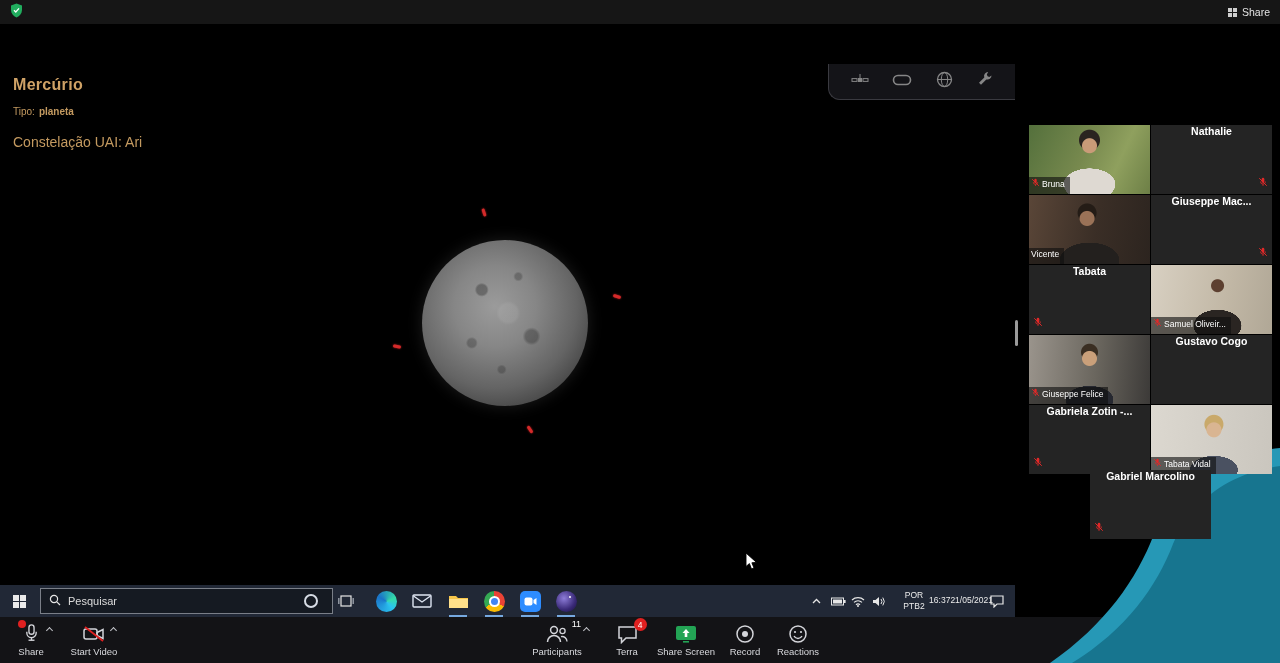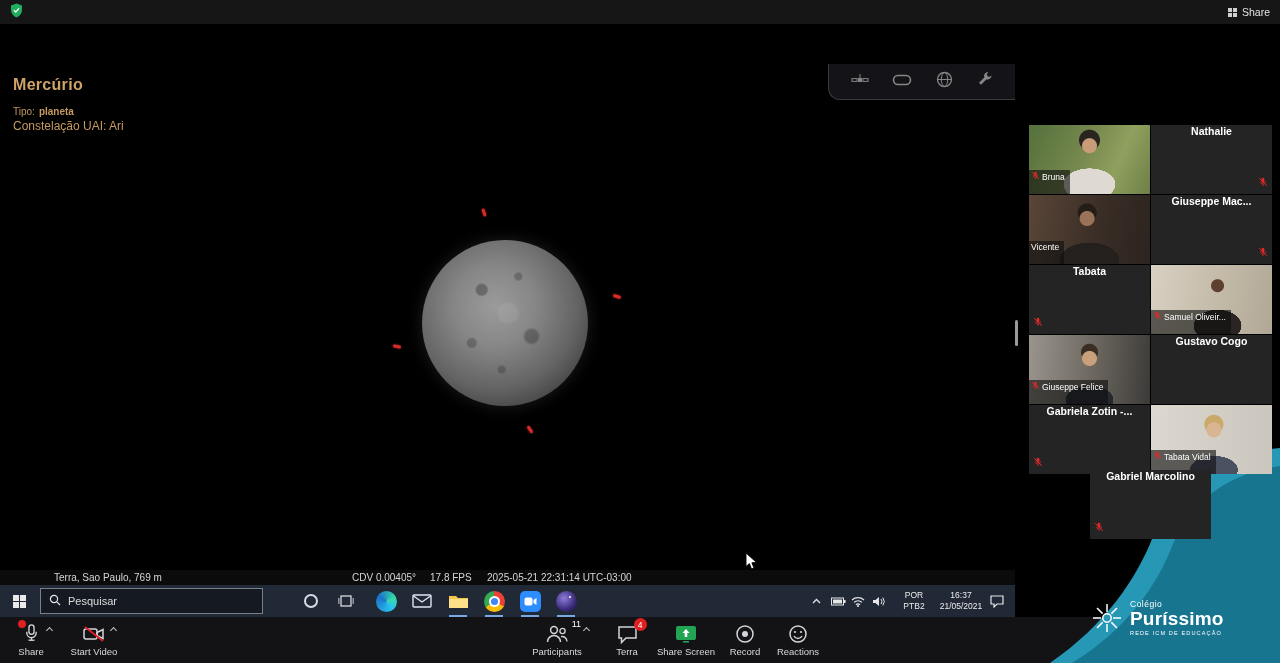--- a/index.html
+++ b/index.html
@@ -21,21 +21,21 @@
   .glyph-max{width:8px;height:7px;border:1px solid #333;position:relative}
   .glyph-max::before{content:"";position:absolute;left:2px;top:-3px;width:8px;height:7px;border:1px solid #333;border-left:none;border-bottom:none}
   .glyph-x{position:relative;width:9px;height:9px}
   .glyph-x::before,.glyph-x::after{content:"";position:absolute;left:-1px;top:4px;width:11px;height:1.2px;background:#333}
   .glyph-x::before{transform:rotate(45deg)}.glyph-x::after{transform:rotate(-45deg)}
   .stl-canvas{position:absolute;left:0;top:18px;width:1015px;height:522px;background:#000;overflow:hidden}
   .stl-info{position:absolute;left:13px;top:12px;color:#cfa266}
   .stl-objname{font-size:16px;font-weight:bold;letter-spacing:.3px}
   .stl-line{font-size:10px;margin-top:12px;color:#c49a60}
   .stl-line b{margin-left:4px}
-  .stl-line2{font-size:12px;margin-top:2px;color:#c49a60}
+  .stl-line2{font-size:14px;margin-top:17px;color:#c49a60}
   .stl-toolbar{position:absolute;right:0;top:0;width:187px;height:36px;background:rgba(22,22,26,.92);border-left:1px solid #3a3a40;border-bottom:1px solid #3a3a40;border-bottom-left-radius:12px;display:flex;align-items:center;justify-content:space-around;padding:0 10px}
   .stl-toolbar svg{opacity:.85}
   .planet{position:absolute;left:422px;top:176px;width:166px;height:166px;border-radius:50%;
     background:
      radial-gradient(circle 7px at 36% 30%, rgba(0,0,0,.28) 0 5px, transparent 7px),
      radial-gradient(circle 5px at 58% 22%, rgba(0,0,0,.22) 0 3px, transparent 5px),
      radial-gradient(circle 9px at 66% 58%, rgba(0,0,0,.25) 0 6px, transparent 9px),
      radial-gradient(circle 6px at 30% 62%, rgba(0,0,0,.22) 0 4px, transparent 6px),
      radial-gradient(circle 5px at 48% 78%, rgba(0,0,0,.2) 0 3px, transparent 5px),
      radial-gradient(circle 12px at 52% 44%, rgba(255,255,255,.07) 0 9px, transparent 12px),
@@ -45,21 +45,21 @@
   .stl-status{position:absolute;left:0;bottom:0;width:100%;height:16px;background:#0b0b0b;color:#d6d6d6;font-size:10px}
   .stl-status span{position:absolute;top:2px;white-space:nowrap}
   .cursor{position:absolute;left:745px;top:488px}
   .resize-nub{position:absolute;left:1015px;top:320px;width:3px;height:26px;background:#9a9a9a;border-radius:2px;z-index:3}
   
   .tile{position:absolute;width:121px;height:69px;background:#242424;z-index:6;overflow:hidden}
   .tile.nameonly{display:flex;justify-content:center}
   .pname{color:#fff;font-size:10.5px;font-weight:bold;text-align:center;padding:0 4px}
   .tile.active{outline:2px solid #b3bb2e;outline-offset:-2px}
   .vid{position:absolute;inset:0}
-  .chip{position:absolute;left:0;bottom:0;display:flex;align-items:center;gap:2px;background:rgba(15,15,15,.62);color:#fff;font-size:8.5px;padding:1px 5px 12px 2px;max-width:100%;white-space:nowrap}
+  .chip{position:absolute;left:0;bottom:0;display:flex;align-items:center;gap:2px;background:rgba(15,15,15,.62);color:#fff;font-size:8.5px;padding:1px 5px 5px 2px;max-width:100%;white-space:nowrap}
   .mic-br{position:absolute;right:4px;bottom:3px}
   .mic-bl{position:absolute;left:4px;bottom:3px}
   .t0{left:1029px;top:125px}.t1{left:1151px;top:125px}.t2{left:1029px;top:195px}
   .t3{left:1151px;top:195px}.t4{left:1029px;top:265px}.t5{left:1151px;top:265px}
   .t6{left:1029px;top:335px}.t7{left:1151px;top:335px}.t8{left:1029px;top:405px}
   .t9{left:1151px;top:405px}.t10{left:1090px;top:470px}
   .v-bruna{background:
      radial-gradient(circle 8px at 50% 30%, #c99b78 0 7px, transparent 8px),
      radial-gradient(circle 11px at 50% 22%, #2a2420 0 10px, transparent 11px),
      radial-gradient(ellipse 26px 16px at 50% 86%, #ded9d2 0 99%, transparent 100%),
@@ -81,36 +81,36 @@
   .v-talissa{background:
      radial-gradient(circle 8px at 52% 36%, #d9b592 0 7px, transparent 8px),
      radial-gradient(circle 10px at 52% 28%, #c9a96a 0 9px, transparent 10px),
      radial-gradient(ellipse 24px 14px at 52% 94%, #4a5161 0 99%, transparent 100%),
      linear-gradient(95deg,#dcd8d0,#cac6be)}
   
   .taskbar{position:absolute;left:0;top:585px;width:1015px;height:32px;background:#212836;z-index:2}
   .tb-item{position:absolute;top:0;height:32px;display:flex;align-items:center;justify-content:center}
   .startico{display:grid;grid-template-columns:6px 6px;grid-gap:1px}
   .startico i{width:6px;height:6px;background:#eaeaea;display:block}
-  .searchbox{position:absolute;left:40px;top:3px;width:223px;height:26px;background:#151a22;border:1px solid #7a7f88;display:flex;align-items:center;padding:0 8px;gap:7px}
+  .searchbox{position:absolute;left:40px;top:3px;width:293px;height:26px;background:#151a22;border:1px solid #7a7f88;display:flex;align-items:center;padding:0 8px;gap:7px}
   .searchbox input{background:transparent;border:none;outline:none;color:#e8e8e8;font-size:11px;width:200px;font-family:inherit}
   .searchbox input::placeholder{color:#dcdcdc;opacity:1}
   .cortana{width:14px;height:14px;border:2px solid #d6dbe4;border-radius:50%}
   .appico{width:28px}
   .openind{position:absolute;bottom:0;left:5px;right:5px;height:2px;background:#76a9e0}
   .edgeico{width:21px;height:21px;border-radius:50%;background:conic-gradient(from 140deg,#2bc3f0,#1a73c9 45%,#35dba8 80%,#2bc3f0)}
   .chromeico{width:21px;height:21px;border-radius:50%;background:conic-gradient(#ea4335 0 33%,#fbbc05 33% 66%,#34a853 66% 100%);position:relative}
   .chromeico::before{content:"";position:absolute;left:5px;top:5px;width:11px;height:11px;border-radius:50%;background:#fff}
   .chromeico::after{content:"";position:absolute;left:7px;top:7px;width:7px;height:7px;border-radius:50%;background:#4285f4}
   .zoomico{width:21px;height:21px;border-radius:5px;background:#2d8cff;display:flex;align-items:center;justify-content:center}
   .stelico{width:21px;height:21px;border-radius:50%;background:radial-gradient(circle at 38% 35%,#8d7cd8,#3a2a78 60%,#160f38);position:relative}
   .stelico::after{content:"";position:absolute;left:13px;top:5px;width:2px;height:2px;background:#fff;border-radius:50%}
   .tray{color:#e8e8e8}
   .langblk{position:absolute;left:898px;top:0;width:32px;height:32px;color:#ececec;font-size:8.5px;display:flex;flex-direction:column;align-items:center;justify-content:center;line-height:1.3}
-  .clockblk{position:absolute;left:930px;top:0;width:62px;height:32px;color:#ececec;font-size:8.5px;display:flex;flex-direction:column;align-items:center;justify-content:center;line-height:1.3}
+  .clockblk{position:absolute;left:930px;top:0;width:62px;height:32px;color:#ececec;font-size:8.5px;display:flex;flex-direction:row;align-items:center;justify-content:center;line-height:1.3}
   
   .zoombar{position:absolute;left:0;top:617px;width:1280px;height:46px;background:#131316;z-index:2}
   .zc{position:absolute;top:5px;display:flex;flex-direction:column;align-items:center}
   .zc .lbl{margin-top:2px;font-size:9.5px;color:#d8d9dd;white-space:nowrap}
   .zc .icobox{height:22px;display:flex;align-items:flex-end;position:relative}
   .caretup{position:absolute;width:5px;height:5px;border-left:1.4px solid #c2c3c8;border-top:1.4px solid #c2c3c8;transform:rotate(45deg)}
   .reddot{position:absolute;left:-5px;top:-2px;width:8px;height:8px;border-radius:50%;background:#e02020}
   .badge{position:absolute;top:-4px;right:-9px;min-width:13px;height:13px;border-radius:7px;background:#e02020;color:#fff;font-size:8.5px;display:flex;align-items:center;justify-content:center;padding:0 2px}
   .pcount{position:absolute;top:-3px;right:-12px;color:#fff;font-size:9px}
   
@@ -183,26 +183,20 @@
     <div class="sat" style="left:613px;top:231px;transform:rotate(18deg)"></div>
     <div class="sat" style="left:393px;top:281px;transform:rotate(12deg)"></div>
     <div class="sat" style="left:526px;top:364px;transform:rotate(55deg)"></div>
 
     <div class="cursor">
       <svg width="13" height="19" viewBox="0 0 13 19">
           <path d="M1 1 L1 14.5 L4.4 11.6 L6.5 17 L9 16 L6.9 10.8 L11.5 10.4 Z" fill="#fff" stroke="#000" stroke-width="0.9"></path>
         </svg>
     </div>
 
-    <div class="stl-status">
-      <span style="left:54px">Terra, Sao Paulo, 769 m</span>
-      <span style="left:352px">CDV 0.00405°</span>
-      <span style="left:430px">17.8 FPS</span>
-      <span style="left:487px">2025-05-21 22:31:14 UTC-03:00</span>
-    </div>
   </div>
 </div>
 <div class="resize-nub"></div>
 
 <div class="tile t0">
   <div class="vid v-bruna"></div>
   <div class="chip">
       <span><svg width="9" height="9" viewBox="0 0 12 12">
           <rect x="4.4" y="1" width="3.2" height="6" rx="1.6" fill="#e02828"></rect>
           <path d="M3 5.5a3 3 0 0 0 6 0M6 8.5v2.2" stroke="#e02828" fill="none"></path>
@@ -470,33 +464,13 @@
     </div>
     <span class="lbl">Reactions</span>
   </div>
 </div>
 
 <div class="brand">
   <svg width="230" height="215" viewBox="0 0 230 215">
     <path d="M230 0 C 172 6, 124 36, 104 86 C 87 131, 55 177, 0 215 L230 215 Z" fill="#2698b6"></path>
     <path d="M230 18 C 184 24, 142 50, 123 96 C 107 138, 76 182, 22 215 L230 215 Z" fill="#17758f"></path>
   </svg>
-  <div class="brandlogo">
-    <svg width="30" height="30" viewBox="0 0 30 30">
-      <g stroke="#fff" stroke-width="1.5">
-        <line x1="15" y1="1" x2="15" y2="9"></line>
-          <line x1="15" y1="21" x2="15" y2="29"></line>
-        <line x1="1" y1="15" x2="9" y2="15"></line>
-          <line x1="21" y1="15" x2="29" y2="15"></line>
-        <line x1="5" y1="5" x2="10.6" y2="10.6"></line>
-          <line x1="19.4" y1="19.4" x2="25" y2="25"></line>
-        <line x1="25" y1="5" x2="19.4" y2="10.6"></line>
-          <line x1="10.6" y1="19.4" x2="5" y2="25"></line>
-      </g>
-      <circle cx="15" cy="15" r="4.2" fill="none" stroke="#fff" stroke-width="1.5"></circle>
-    </svg>
-    <div class="btxt">
-      <span class="b-small">Colégio</span>
-      <span class="b-big">Puríssimo</span>
-      <span class="b-tag">REDE ICM DE EDUCAÇÃO</span>
-    </div>
-  </div>
 </div>
 
 </body></html>

